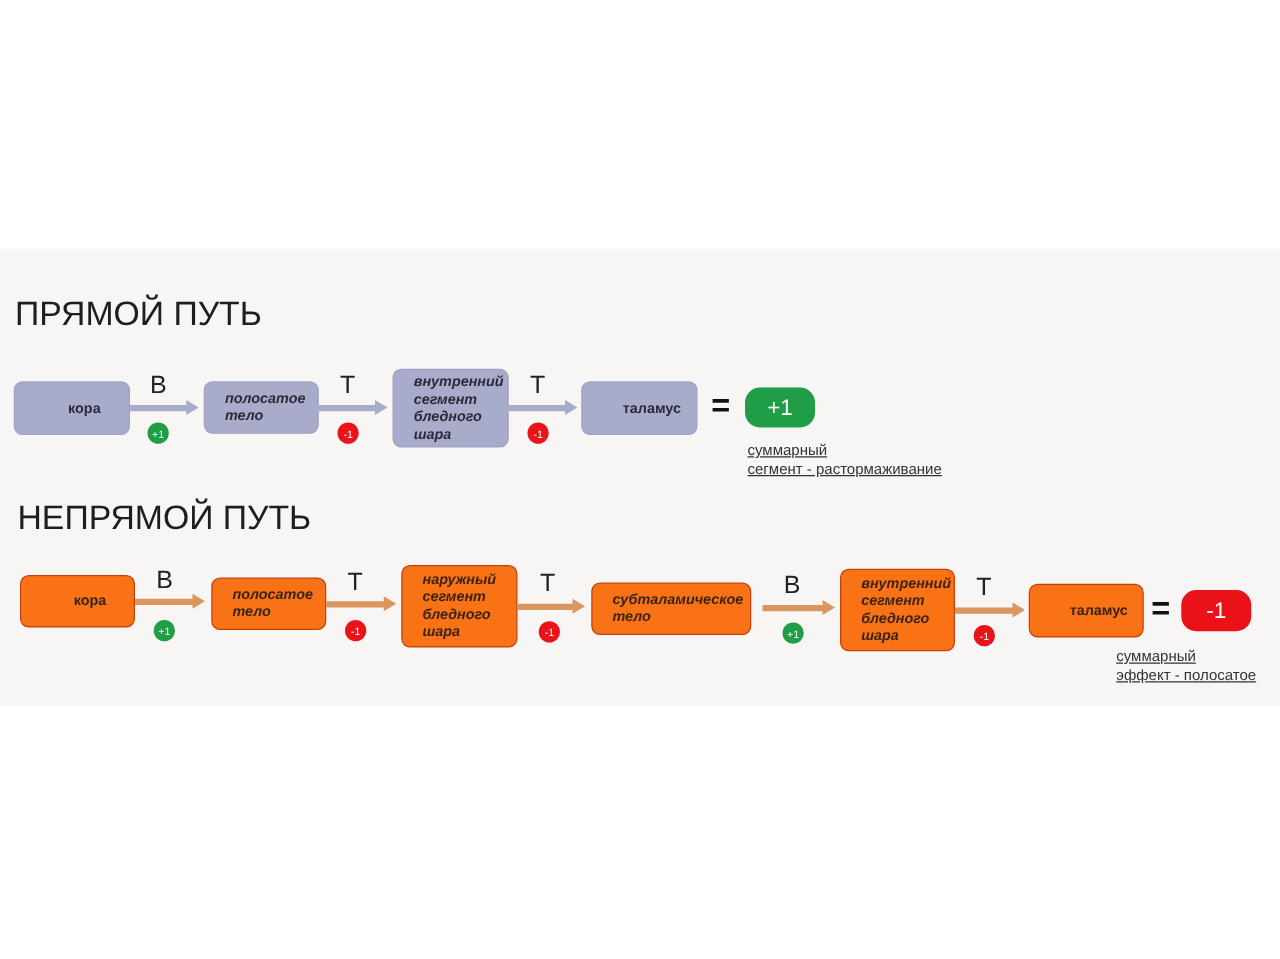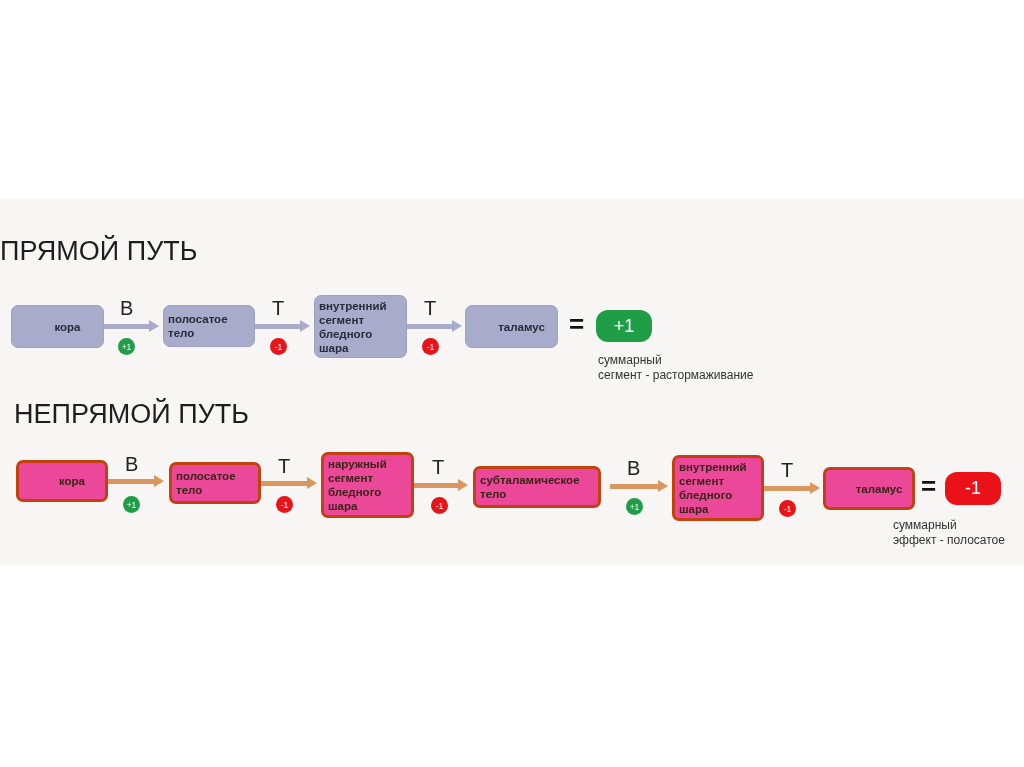--- a/index.html
+++ b/index.html
@@ -14,23 +14,23 @@
   .title {
     position: absolute; font-size: 27px; color: #1e1e1e; letter-spacing: 0px;
     font-family: "Liberation Sans", sans-serif; white-space: nowrap;
   }
   .node {
     position: absolute; border-radius: 7px; display: flex; align-items: center;
     box-sizing: border-box; font-weight: bold; font-size: 11.5px; line-height: 14px;
     color: #2a2a3a;
   }
   .node.direct { background: #a9abcb; border: 1px solid #9ea1c2; }
-  .node.indirect { background: #ec4899; border: 3px solid #c2410c; color: #3a2416; }
+  .node.indirect { background: #f97316; border: 1px solid #c2410c; color: #3a2416; }
   .node.center { justify-content: center; text-align: center; padding-left: 20px; }
-  .node.left { justify-content: flex-start; padding-left: 4px; text-align: left; }
+  .node.left { justify-content: flex-start; padding-left: 16px; text-align: left; font-style: italic; }
   .arrow { position: absolute; height: 10px; }
   .arrow .shaft { position: absolute; left: 0; top: 3px; height: 5px; right: 8px; }
   .arrow .head {
     position: absolute; right: 0; top: -1px; width: 0; height: 0;
     border-top: 6px solid transparent; border-bottom: 6px solid transparent;
   }
   .arrow.direct .shaft { background: #a9abcb; }
   .arrow.direct .head { border-left: 10px solid #a9abcb; }
   .arrow.indirect .shaft { background: #d9975f; }
   .arrow.indirect .head { border-left: 10px solid #d9975f; }
@@ -41,28 +41,28 @@
   }
   .badge.pos { background: #1f9e47; }
   .badge.neg { background: #e8141a; }
   .equals { position: absolute; font-size: 26px; font-weight: bold; color: #111; }
   .result {
     position: absolute; border-radius: 12px; color: #fff; font-size: 18px;
     display: flex; align-items: center; justify-content: center;
   }
   .result.pos { background: #1f9e47; }
   .result.neg { background: #ea1218; }
-  .note { position: absolute; font-size: 12px; color: #333; line-height: 15px; white-space: nowrap; }
+  .note { position: absolute; font-size: 12px; color: #333; line-height: 15px; white-space: nowrap; text-decoration: underline; }
 </style>
 </head>
 <body>
 
 <div class="band"></div>
 
-<div class="title" style="left:0; top:236px;">ПРЯМОЙ ПУТЬ</div>
+<div class="title" style="left:12px; top:236px;">ПРЯМОЙ ПУТЬ</div>
 
 <div class="node direct center" style="left:11px; top:305px; width:93px; height:43px;">
   <span>кора</span>
 </div>
 <div class="arrow direct" style="left:104px; top:321px; width:55px;">
     <div class="shaft"></div>
     <div class="head"></div>
   </div>
 <div class="letter" style="left:120px; top:297px;">В</div>
 <div class="badge pos" style="left:118px; top:338px;">+1</div>

